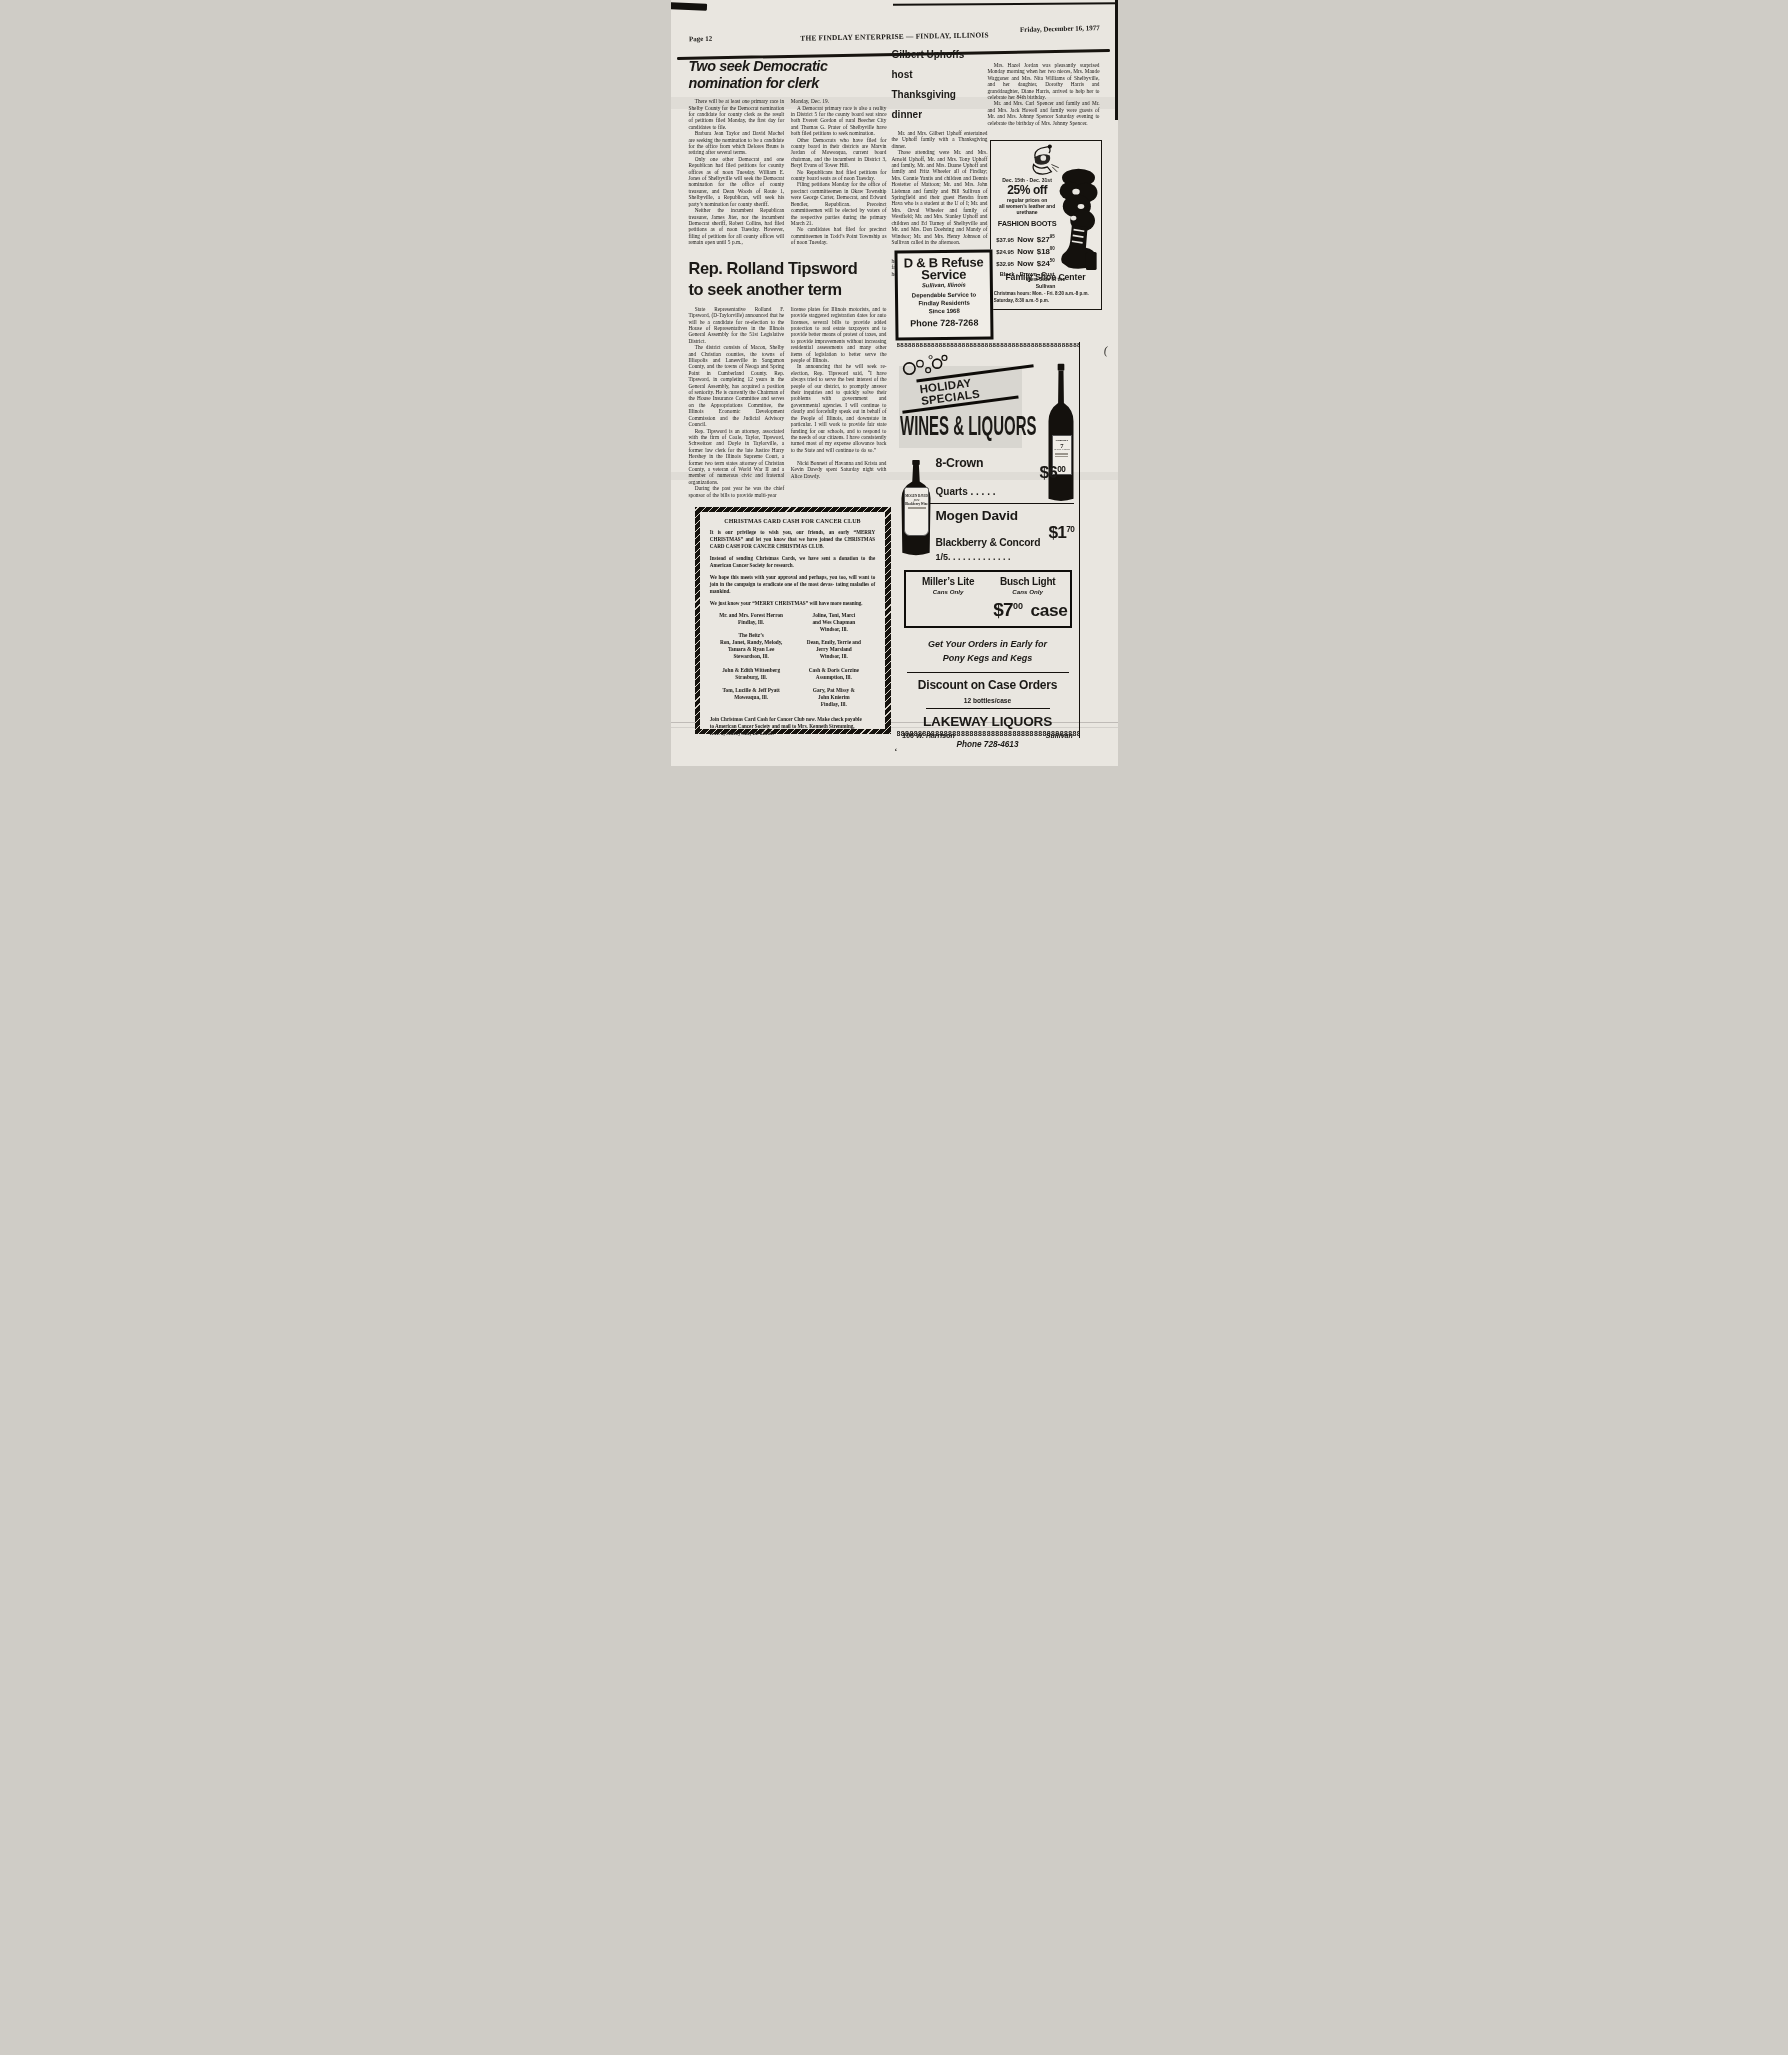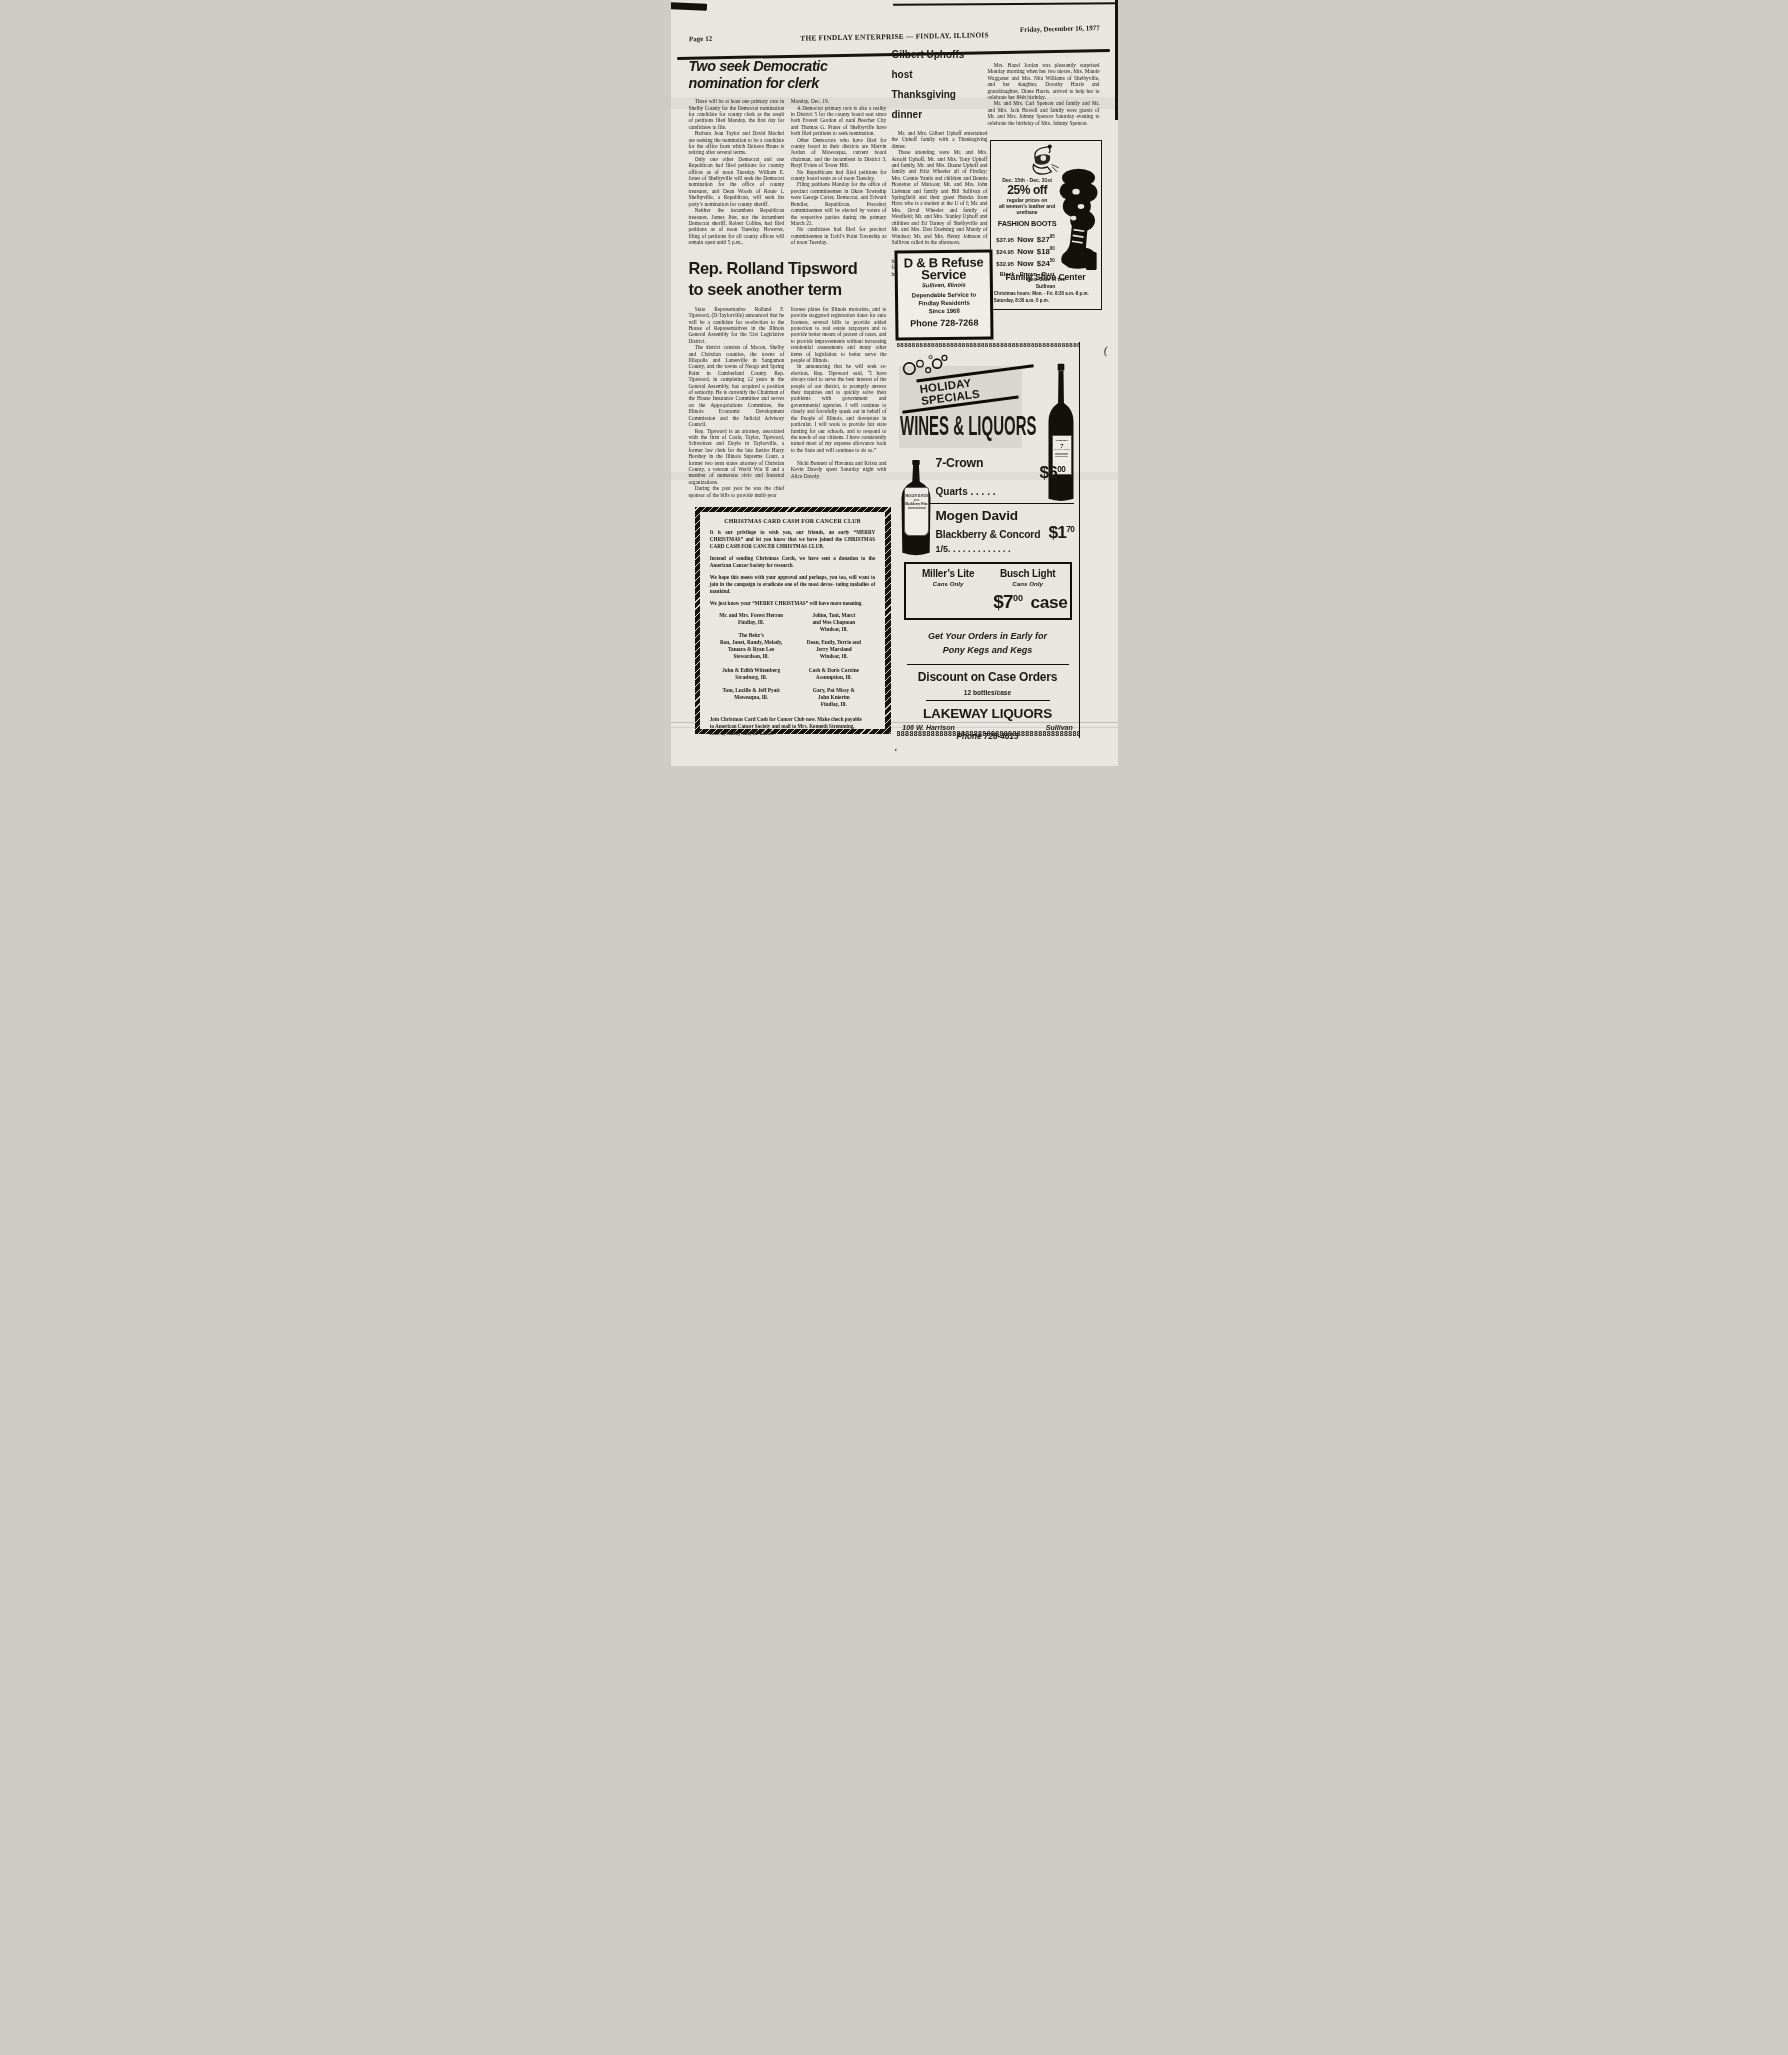--- a/index.html
+++ b/index.html
@@ -98,21 +98,21 @@
   .liq-item{position:relative;margin:2.5px 0 0 39px;width:103px;}
   .item-name{font-weight:bold;font-size:12.3px;letter-spacing:-0.2px;}
   .item-qty{font-weight:bold;font-size:10px;margin-top:16px;}
   .big-price{position:absolute;font-weight:bold;}
   .big-price .d{font-size:17.3px;letter-spacing:-0.8px;}
   .big-price sup{font-size:8.2px;vertical-align:5.8px;letter-spacing:-0.4px;}
   .p-6{right:-27px;top:5.8px;}
   .p-170{right:-36px;top:14px;}
   .liq-rule{height:1.6px;background:#14110d;margin:5.8px 5px 4.1px 16.4px;}
   .item2 .item-name{font-size:13.6px;}
-  .item2 .item-desc{font-weight:bold;font-size:10.3px;letter-spacing:-0.2px;margin-top:6px;white-space:nowrap;}
+  .item2 .item-desc{font-weight:bold;font-size:10.3px;letter-spacing:-0.2px;margin-top:14px;white-space:nowrap;}
   .item2 .item-qty{font-size:9px;margin-top:4.1px;}
   .beer-box{margin:7.4px 6.6px 0 7.4px;border:2.1px solid #0f0d0a;padding:4.1px 2.5px 5px;}
   .beer-cols{display:flex;text-align:center;}
   .beer-col{flex:1;}
   .beer-name{font-weight:bold;font-size:10px;letter-spacing:-0.2px;}
   .beer-sub{font-weight:bold;font-style:italic;font-size:6.2px;margin-top:1.2px;}
   .case-row{text-align:right;margin-top:4.1px;font-weight:bold;}
   .case-row .d{font-size:19px;letter-spacing:-0.8px;}
   .case-row sup{font-size:9px;vertical-align:6.6px;}
   .case-row .unit{font-size:17.3px;letter-spacing:-0.4px;margin-left:5.8px;}
@@ -319,21 +319,21 @@
           <div class="finelines">
               <i></i>
               <i></i>
               <i></i>
             </div>
         </div>
       </div>
     </div>
 
     <div class="liq-item">
-      <div class="item-name">7-Crown</div>
+      <div class="item-name">8-Crown</div>
       <div class="item-qty">Quarts . . . . .</div>
       <div class="big-price p-6">
         <span class="d">$6</span><sup>00</sup>
       </div>
     </div>
 
     <div class="liq-rule"></div>
 
     <div class="mogen-bottle">
       <svg viewBox="0 0 82 234" style="position:absolute;inset:0;">

